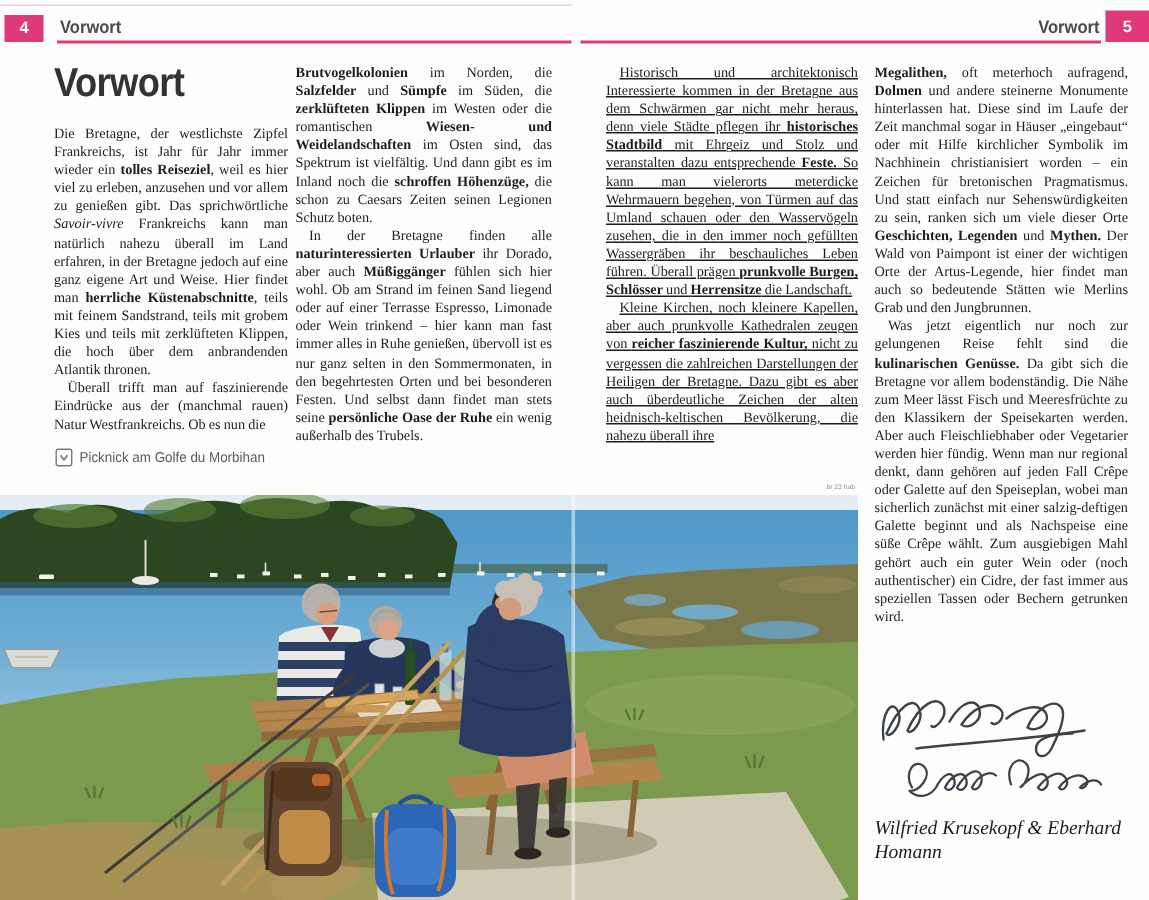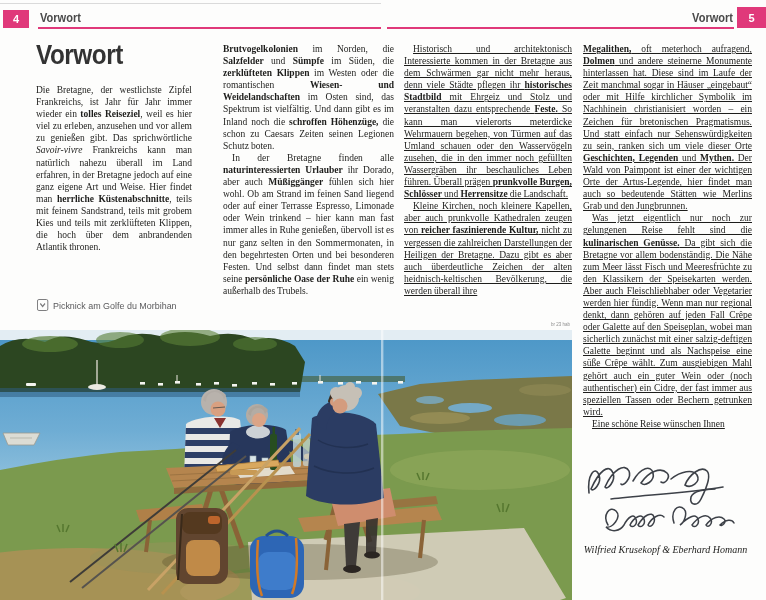--- a/index.html
+++ b/index.html
@@ -22,36 +22,36 @@
            font-family:"Liberation Sans",sans-serif;font-weight:bold;font-size:27px;
            line-height:30px;color:#333;letter-spacing:-.5px;
            transform:scaleX(.9);transform-origin:left top;}
   .col{position:absolute;font-size:9.5px;line-height:12.1px;overflow:hidden;
        word-spacing:-.3px;}
   .col p{margin:0;text-align:justify;}
   .col p.ind{text-indent:9px;}
   .b{font-weight:bold;}
   .i{font-style:italic;}
   .col1{left:36px;top:84px;width:156px;height:210px;font-family:Liberation Serif, serif;}
-  .col2{left:197px;top:43px;width:171px;height:274px;margin-left:26px;}
+  .col2{left:197px;top:43px;width:171px;height:274px;}
   .col3{left:404px;top:43px;width:168px;height:264px;text-decoration:underline;}
-  .col4{left:583px;top:43px;width:169px;height:408px;text-decoration:underline;}
+  .col4{left:583px;top:43px;width:169px;height:408px;}
   .caption{position:absolute;left:37px;top:299px;display:flex;align-items:center;gap:5px;
            font-family:"Liberation Sans",sans-serif;font-size:9.5px;color:#5a5a5c;
            transform:scaleX(.94);transform-origin:left top;}
   .cap-icon{display:inline-flex;width:10px;height:10px;border:1px solid #7a7a7c;border-radius:2px;
             align-items:center;justify-content:center;}
   .credit{position:absolute;left:490px;top:322px;width:80px;text-align:right;
           font-family:"Liberation Sans",sans-serif;font-size:4.5px;color:#8e8e8e;}
   .photo{position:absolute;left:0;top:330px;width:572px;height:270px;display:block;}
   .sig{position:absolute;}
   .sig1{left:583px;top:455px;width:150px;height:52px;}
   .sig2{left:598px;top:499px;width:140px;height:42px;}
   .authors{position:absolute;left:583px;top:544px;width:165px;
-           font-size:10px;font-style:italic;color:#1d1d1b;text-align:center;}
+           font-size:13px;font-style:italic;color:#1d1d1b;}
 </style>
 </head>
 <body>
 
 <div class="spread">
 
   <div class="edge-top"></div>
 
   <div class="tab tab-left">
     <span>4</span>
@@ -62,33 +62,33 @@
   <div class="runhead runhead-right">Vorwort</div>
   <div class="rule rule-right"></div>
   <div class="tab tab-right">
     <span>5</span>
   </div>
 
   <h1 class="heading">Vorwort</h1>
 
   <div class="col col1">
       <p><span>Die Bretagne, der westlichste Zipfel Frankreichs, ist Jahr für Jahr immer wieder ein </span><span class="b">tolles Reiseziel</span><span>, weil es hier viel zu erleben, anzusehen und vor allem zu genießen gibt. Das sprichwörtliche </span><span class="i">Savoir-vivre</span><span> Frankreichs kann man natürlich nahezu überall im Land erfahren, in der Bretagne jedoch auf eine ganz eigene Art und Weise. Hier findet man </span><span class="b">herrliche Küstenabschnitte</span><span>, teils mit feinem Sandstrand, teils mit grobem Kies und teils mit zerklüfteten Klippen, die hoch über dem anbrandenden Atlantik thronen.</span></p>
+      <p class="ind"><span>Überall trifft man auf faszinierende Eindrücke aus der (manchmal rauen) Natur Westfrankreichs. Ob es nun die</span></p>
     </div>
   <div class="col col2">
       <p><span class="b">Brutvogelkolonien</span><span> im Norden, die </span><span class="b">Salzfelder</span><span> und </span><span class="b">Sümpfe</span><span> im Süden, die </span><span class="b">zerklüfteten Klippen</span><span> im Westen oder die romantischen </span><span class="b">Wiesen- und Weidelandschaften</span><span> im Osten sind, das Spektrum ist vielfältig. Und dann gibt es im Inland noch die </span><span class="b">schroffen Höhenzüge,</span><span> die schon zu Caesars Zeiten seinen Legionen Schutz boten.</span></p>
       <p class="ind"><span>In der Bretagne finden alle </span><span class="b">naturinteressierten Urlauber</span><span> ihr Dorado, aber auch </span><span class="b">Müßiggänger</span><span> fühlen sich hier wohl. Ob am Strand im feinen Sand liegend oder auf einer Terrasse Espresso, Limonade oder Wein trinkend – hier kann man fast immer alles in Ruhe genießen, übervoll ist es nur ganz selten in den Sommermonaten, in den begehrtesten Orten und bei besonderen Festen. Und selbst dann findet man stets seine </span><span class="b">persönliche Oase der Ruhe</span><span> ein wenig außerhalb des Trubels.</span></p>
     </div>
   <div class="col col3">
       <p class="ind"><span>Historisch und architektonisch Interessierte kommen in der Bretagne aus dem Schwärmen gar nicht mehr heraus, denn viele Städte pflegen ihr </span><span class="b">historisches Stadtbild</span><span> mit Ehrgeiz und Stolz und veranstalten dazu entsprechende </span><span class="b">Feste.</span><span> So kann man vielerorts meterdicke Wehrmauern begehen, von Türmen auf das Umland schauen oder den Wasservögeln zusehen, die in den immer noch gefüllten Wassergräben ihr beschauliches Leben führen. Überall prägen </span><span class="b">prunkvolle Burgen, Schlösser</span><span> und </span><span class="b">Herrensitze</span><span> die Landschaft.</span></p>
-      <p class="ind"><span>Kleine Kirchen, noch kleinere Kapellen, aber auch prunkvolle Kathedralen zeugen von </span><span class="b">reicher faszinierende Kultur,</span><span> nicht zu vergessen die zahlreichen Darstellungen der Heiligen der Bretagne. Dazu gibt es aber auch überdeutliche Zeichen der alten heidnisch-keltischen Bevölkerung, die werden überall ihre</span></p>
+      <p class="ind"><span>Kleine Kirchen, noch kleinere Kapellen, aber auch prunkvolle Kathedralen zeugen von </span><span class="b">reicher faszinierende Kultur,</span><span> nicht zu vergessen die zahlreichen Darstellungen der Heiligen der Bretagne. Dazu gibt es aber auch überdeutliche Zeichen der alten heidnisch-keltischen Bevölkerung, die nahezu überall ihre</span></p>
     </div>
   <div class="col col4">
       <p><span class="b">Megalithen,</span><span> oft meterhoch aufragend, </span><span class="b">Dolmen</span><span> und andere steinerne Monumente hinterlassen hat. Diese sind im Laufe der Zeit manchmal sogar in Häuser „eingebaut“ oder mit Hilfe kirchlicher Symbolik im Nachhinein christianisiert worden – ein Zeichen für bretonischen Pragmatismus. Und statt einfach nur Sehenswürdigkeiten zu sein, ranken sich um viele dieser Orte </span><span class="b">Geschichten, Legenden</span><span> und </span><span class="b">Mythen.</span><span> Der Wald von Paimpont ist einer der wichtigen Orte der Artus-Legende, hier findet man auch so bedeutende Stätten wie Merlins Grab und den Jungbrunnen.</span></p>
       <p class="ind"><span>Was jetzt eigentlich nur noch zur gelungenen Reise fehlt sind die </span><span class="b">kulinarischen Genüsse.</span><span> Da gibt sich die Bretagne vor allem bodenständig. Die Nähe zum Meer lässt Fisch und Meeresfrüchte zu den Klassikern der Speisekarten werden. Aber auch Fleischliebhaber oder Vegetarier werden hier fündig. Wenn man nur regional denkt, dann gehören auf jeden Fall Crêpe oder Galette auf den Speiseplan, wobei man sicherlich zunächst mit einer salzig-deftigen Galette beginnt und als Nachspeise eine süße Crêpe wählt. Zum ausgiebigen Mahl gehört auch ein guter Wein oder (noch authentischer) ein Cidre, der fast immer aus speziellen Tassen oder Bechern getrunken wird.</span></p>
-      <p class="ind"><span>Eine schöne Reise wünschen Ihnen</span></p>
     </div>
 
   <div class="caption">
     <span class="cap-icon">
       <svg width="8" height="8" viewBox="0 0 8 8">
           <polyline points="1.5,2.5 4,5.5 6.5,2.5" fill="none" stroke="#7a7a7c" stroke-width="1.2"></polyline>
         </svg>
     </span>
     <span>Picknick am Golfe du Morbihan</span>
   </div>

